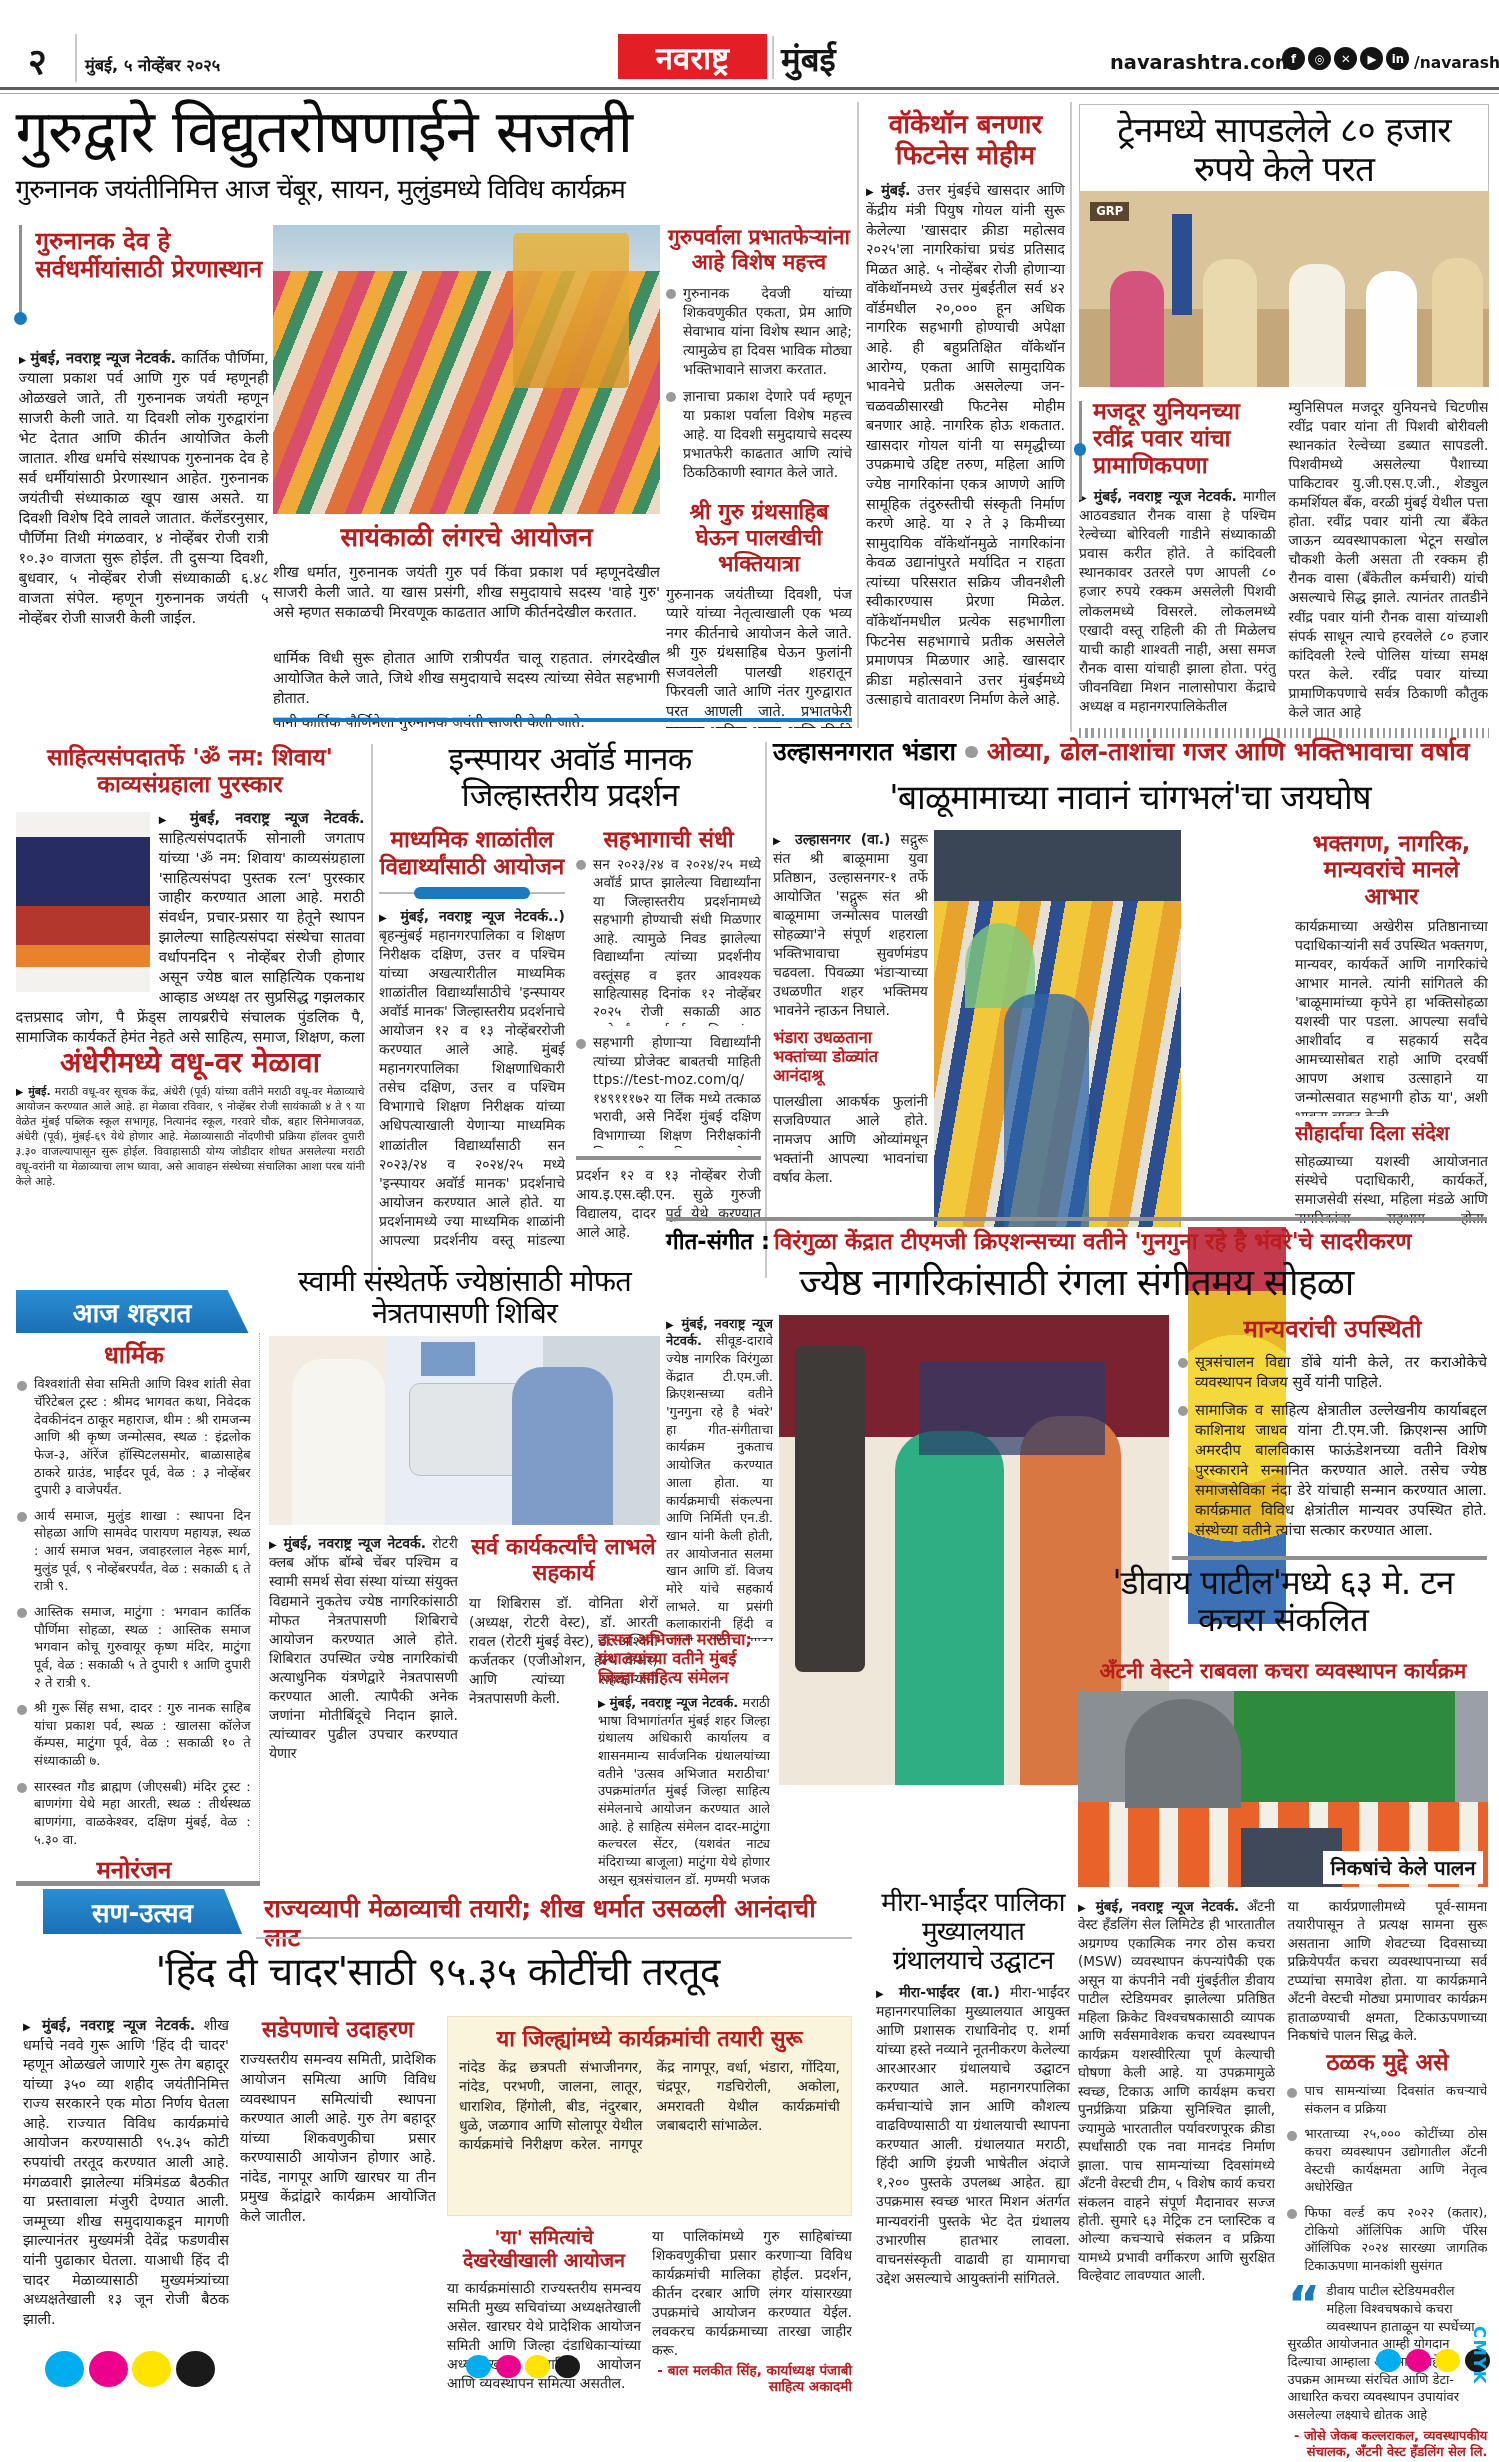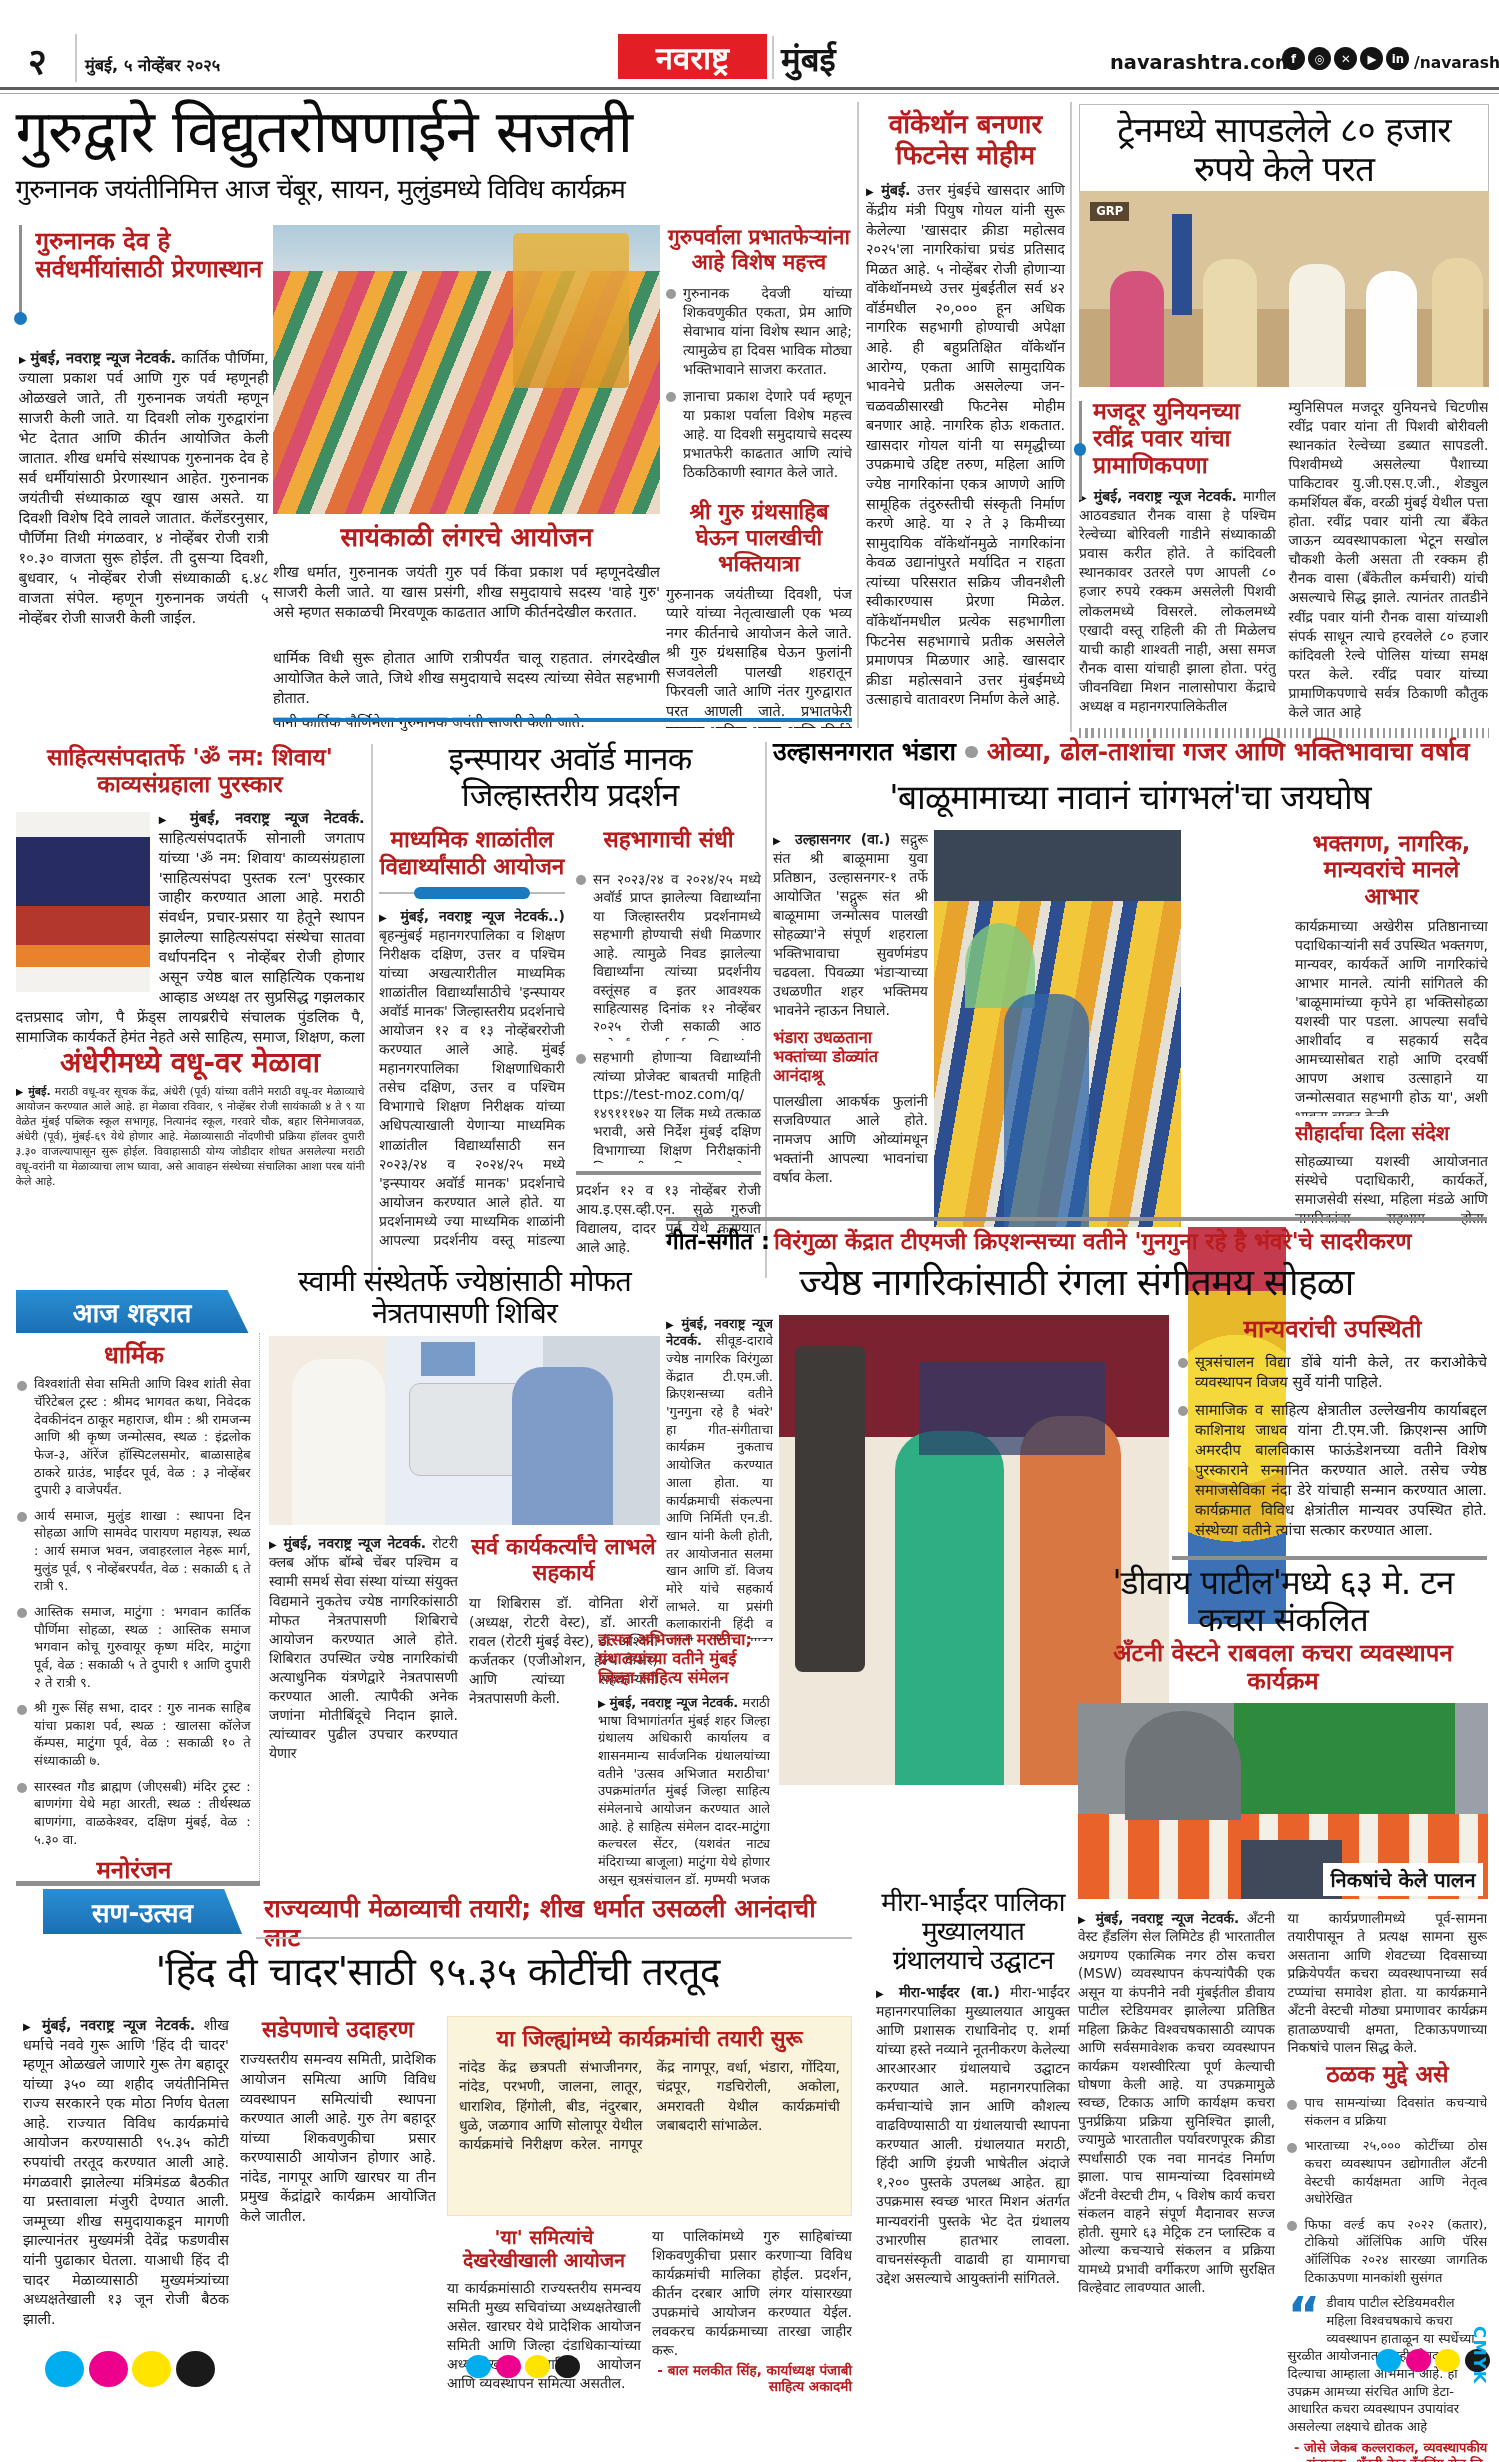--- a/index.html
+++ b/index.html
@@ -163,21 +163,21 @@
         <div class="pill-wrap">
             <div class="line"></div>
             <div class="pill"></div>
           </div>
         <div class="bt" style="font-size:14px;height:342px">
           <span class="dl">मुंबई, नवराष्ट्र न्यूज नेटवर्क..)</span>
           <span>बृहन्मुंबई महानगरपालिका व शिक्षण निरीक्षक दक्षिण, उत्तर व पश्चिम यांच्या अखत्यारीतील माध्यमिक शाळांतील विद्यार्थ्यांसाठीचे 'इन्स्पायर अवॉर्ड मानक' जिल्हास्तरीय प्रदर्शनाचे आयोजन १२ व १३ नोव्हेंबररोजी करण्यात आले आहे. मुंबई महानगरपालिका शिक्षणाधिकारी तसेच दक्षिण, उत्तर व पश्चिम विभागाचे शिक्षण निरीक्षक यांच्या अधिपत्याखाली येणाऱ्या माध्यमिक शाळांतील विद्यार्थ्यांसाठी सन २०२३/२४ व २०२४/२५ मध्ये 'इन्स्पायर अवॉर्ड मानक' प्रदर्शनाचे आयोजन करण्यात आले होते. या प्रदर्शनामध्ये ज्या माध्यमिक शाळांनी आपल्या प्रदर्शनीय वस्तू मांडल्या होत्या त्यामधून निवड झालेल्या प्रदर्शनीय वस्तूंचे इन्स्पायर अवॉर्ड मानक जिल्हास्तरीय</span>
         </div>
       </div>
       <div style="width:185px">
-        <div class="sub ctr" style="font-size:22.5px;margin-bottom:17px">सहभागाची संधी</div>
+        <div class="sub ctr" style="font-size:22.5px;margin-bottom:2px">सहभागाची संधी</div>
         <div class="bl">
             <span class="dot"></span>
             <span class="bt" style="font-size:13.6px;height:171px">सन २०२३/२४ व २०२४/२५ मध्ये अवॉर्ड प्राप्त झालेल्या विद्यार्थ्यांना या जिल्हास्तरीय प्रदर्शनामध्ये सहभागी होण्याची संधी मिळणार आहे. त्यामुळे निवड झालेल्या विद्यार्थ्यांना त्यांच्या प्रदर्शनीय वस्तूंसह व इतर आवश्यक साहित्यासह दिनांक १२ नोव्हेंबर २०२५ रोजी सकाळी आठ वाजेपर्यंत मार्गदर्शक शिक्षकांसह आय.इ.एस.व्ही.एन. सुळे गुरुजी विद्यालय, दादर पूर्व येथे उपस्थित रहावयाचे आहे.</span>
           </div>
         <div class="bl">
             <span class="dot"></span>
             <span class="bt" style="font-size:13.6px;height:115px">सहभागी होणाऱ्या विद्यार्थ्यांनी त्यांच्या प्रोजेक्ट बाबतची माहिती ttps://test-moz.com/q/१४९१११७२ या ल‍िंक मध्ये तत्काळ भरावी, असे निर्देश मुंबई दक्षिण विभागाच्या शिक्षण निरीक्षकांनी जिल्हास्तरीय निवड झालेल्या शाळांच्या मुख्याध्यापकांना दिले आहेत.</span>
           </div>
         <div class="hr" style="height:3.9px;margin:6.2px 0"></div>
         <div class="bt" style="font-size:14px;height:78px">प्रदर्शन १२ व १३ नोव्हेंबर रोजी आय.इ.एस.व्ही.एन. सुळे गुरुजी विद्यालय, दादर पूर्व येथे करण्यात आले आहे.</div>
@@ -309,21 +309,21 @@
     <div class="sub" style="font-size:16.3px">उत्सव अभिजात मराठीचा; ग्रंथालयांच्या वतीने मुंबई जिल्हा साहित्य संमेलन</div>
     <div class="bt" style="font-size:13px;margin-top:6.2px">
       <span class="dl">मुंबई, नवराष्ट्र न्यूज नेटवर्क.</span>
       <span>मराठी भाषा विभागांतर्गत मुंबई शहर जिल्हा ग्रंथालय अधिकारी कार्यालय व शासनमान्य सार्वजनिक ग्रंथालयांच्या वतीने 'उत्सव अभिजात मराठीचा' उपक्रमांतर्गत मुंबई जिल्हा साहित्य संमेलनाचे आयोजन करण्यात आले आहे. हे साहित्य संमेलन दादर-माटुंगा कल्चरल सेंटर, (यशवंत नाट्य मंदिराच्या बाजूला) माटुंगा येथे होणार असून सूत्रसंचालन डॉ. मृण्मयी भजक या करणार आहेत.</span>
     </div>
   </div>
 
   <div class="abs hr" style="left:1172px;top:1556px;width:315px;height:3.9px"></div>
   <div class="abs" style="left:1078px;top:1565px;width:410px">
     <div class="hl ctr" style="font-size:33px">'डीवाय पाटील'मध्ये ६३ मे. टन कचरा संकलित</div>
-    <div class="sub ctr" style="font-size:24px;margin-top:0">अँटनी वेस्टने राबवला कचरा व्यवस्थापन कार्यक्रम</div>
+    <div class="sub ctr" style="font-size:21px;margin-top:20px">अँटनी वेस्टने राबवला कचरा व्यवस्थापन कार्यक्रम</div>
     <div class="photo" style="width:410px;height:196px;margin-top:7.8px;background:
       linear-gradient(90deg,#8a8f94 0 38%,#2e8b3d 38% 92%,#9aa0a6 92% 100%)">
       <div class="abs" style="left:0;bottom:0;width:410px;height:85px;background:repeating-linear-gradient(90deg,#e8622a 0 31px,#f3f0e8 31px 50px)"></div>
       <div class="abs" style="left:47px;top:7.8px;width:116px;height:109px;background:#6f7479;border-radius:50% 50% 0 0"></div>
       <div class="abs" style="left:163px;bottom:0;width:101px;height:59px;background:#40495a"></div>
       <div class="abs cap" style="right:4.7px;bottom:3.1px;background:#fff;padding:3.1px 7.8px;font-size:20px">निकषांचे केले पालन</div>
     </div>
     <div style="display:flex;gap:12.4px;margin-top:9.3px">
       <div class="bt" style="width:197px;font-size:13.6px;height:505px">
         <span class="dl">मुंबई, नवराष्ट्र न्यूज नेटवर्क.</span>

